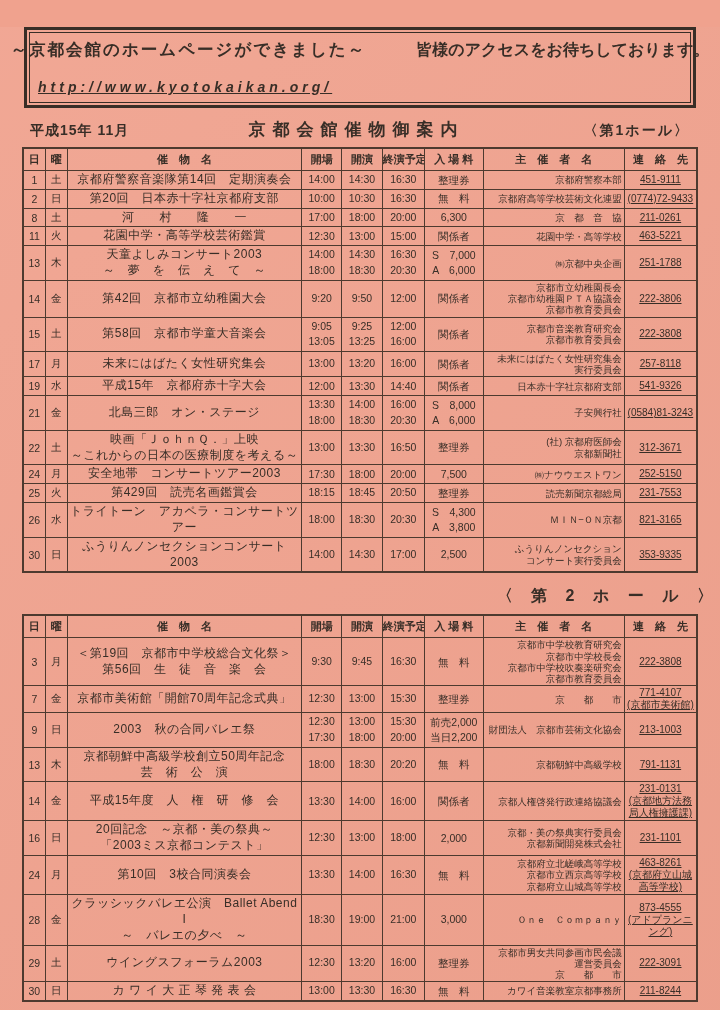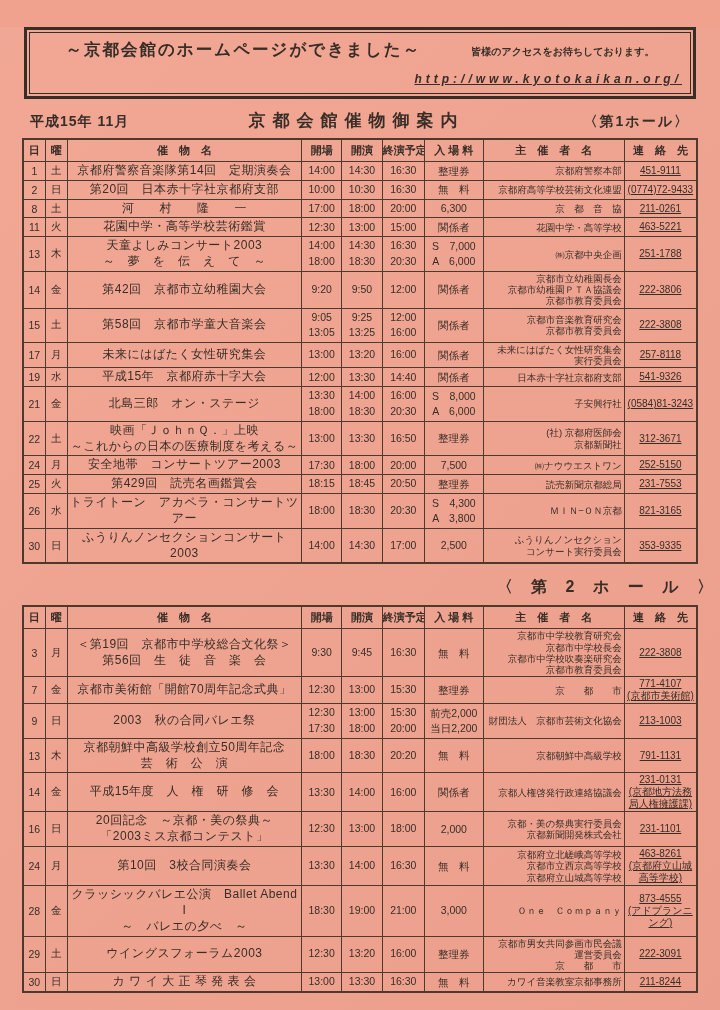--- a/index.html
+++ b/index.html
@@ -15,25 +15,25 @@
     background:var(--paper);
     font-family:"Liberation Sans","DejaVu Sans",sans-serif;
     color:var(--ink);
     position:relative;overflow:hidden;
   }
   .page{width:720px;height:1010px;position:relative;
     background:linear-gradient(135deg, rgba(255,255,255,.06), rgba(0,0,0,.02));}
 
   
   .banner{margin:27px 24px 0 24px;border:3px solid var(--ink);padding:2px;background:transparent;}
-  .banner-inner{border:1px solid var(--ink);padding:6px 8px 7px;text-align:right;}
+  .banner-inner{border:1px solid var(--ink);padding:6px 8px 7px;text-align:left;}
   .banner-line1{display:flex;justify-content:center;align-items:baseline;gap:14px;white-space:nowrap;}
   .banner-headline{font-size:16.5px;font-weight:bold;letter-spacing:2px;}
-  .banner-sub{font-size:10px;font-weight:bold;margin-left:36px;}
-  .banner-url{margin-top:11px;font-size:12px;font-weight:bold;font-style:italic;
+  .banner-sub{font-size:16px;font-weight:bold;margin-left:36px;}
+  .banner-url{margin-top:18px;font-size:14px;font-weight:bold;font-style:italic;
     letter-spacing:4px;text-decoration:underline;}
 
   
   .title-row{margin:10px 30px 6px;display:flex;justify-content:space-between;align-items:baseline;}
   .title-date{font-size:14px;font-weight:bold;letter-spacing:1px;}
   .title-main{font-size:17px;font-weight:bold;letter-spacing:7px;}
   .title-hall{font-size:14px;font-weight:bold;letter-spacing:2px;}
 
   
   table.sched{width:676px;margin:0 22px;border-collapse:collapse;table-layout:fixed;

